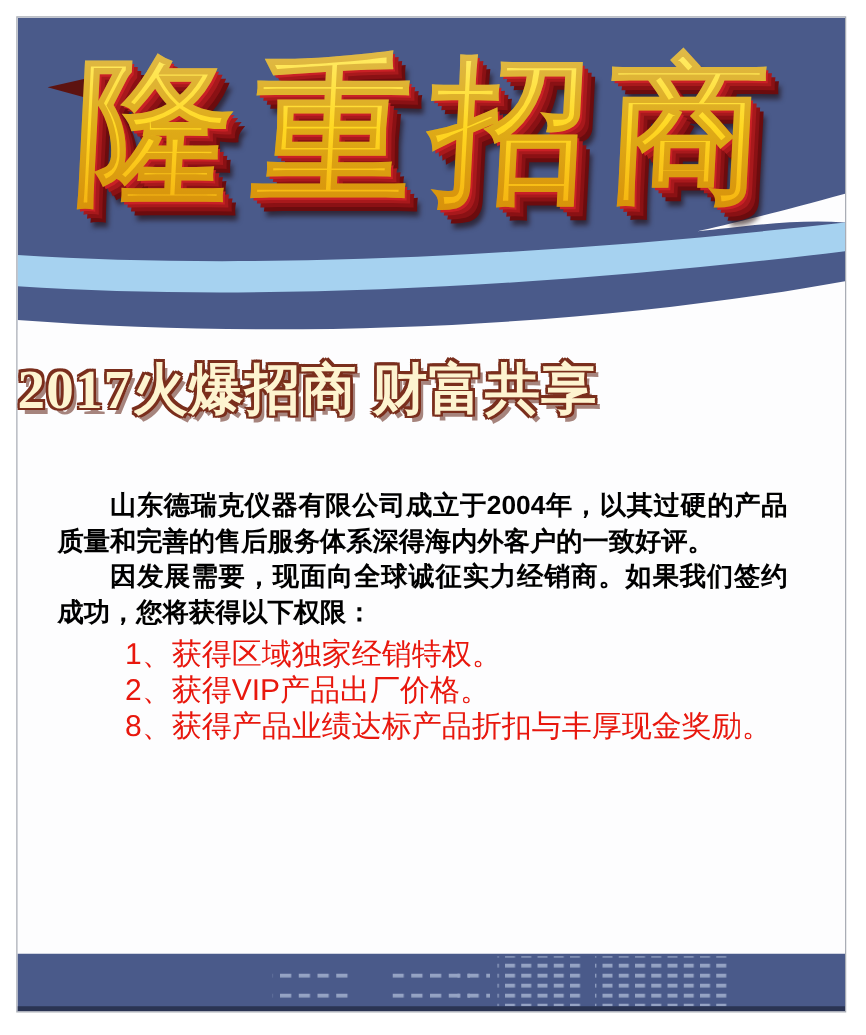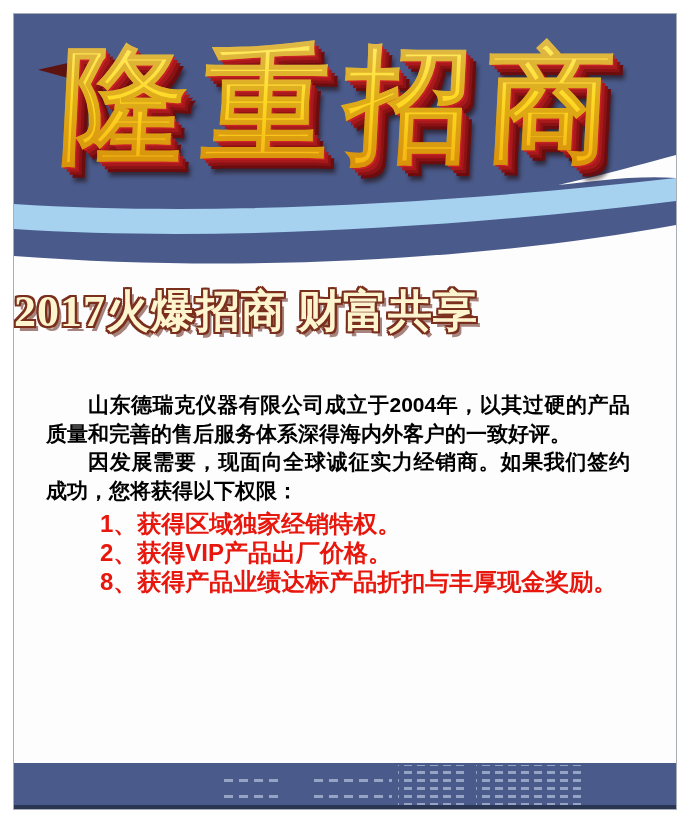--- a/index.html
+++ b/index.html
@@ -59,21 +59,21 @@
   .content{
     position:absolute;top:351px;left:32px;width:584px;
     color:#000000;font-size:21px;line-height:28.5px;font-weight:bold;
     text-align:justify;
     margin-top:26px;
   }
   .content p{margin:0;text-indent:2em;}
   
   .benefits{
     margin-top:4px;padding-left:54px;
-    color:#e8170d;font-size:24px;line-height:29px;font-weight:bold;
+    color:#e8170d;font-size:24px;line-height:29px;font-weight:normal;
     text-align:left;text-indent:0;
   }
   .benefit-item{white-space:nowrap;}
   
   .footer-bar{
     position:absolute;left:0;bottom:0;width:662px;height:42px;
     background:#4a5a8a;border-bottom:4px solid #2a3453;
   }
   .footer-pattern{position:absolute;left:0;top:0;}
 </style>

